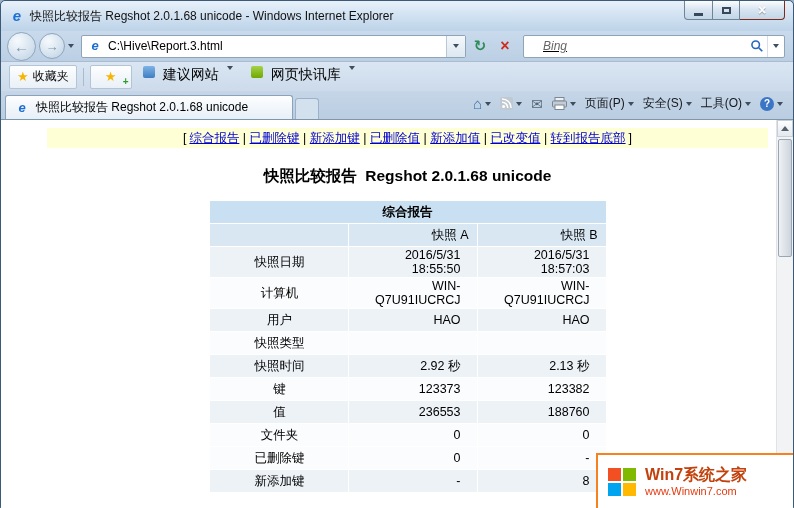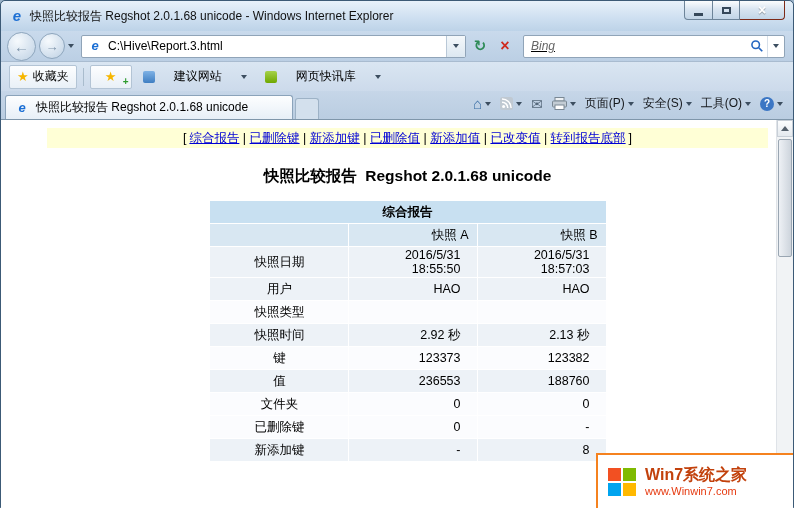--- a/index.html
+++ b/index.html
@@ -63,39 +63,39 @@
     border-left:1px solid #b9c8d7;background:linear-gradient(#f4f8fb,#dde8f1);
   }
   .mini-tool{
     width:22px;height:22px;display:flex;align-items:center;justify-content:center;
     border-radius:2px;
   }
   .refresh-glyph{color:#2e8b57;font-size:15px;font-weight:bold;}
   .stop-glyph{color:#cf2b1e;font-size:16px;font-weight:bold;line-height:16px;}
   .search{
     width:262px;height:23px;display:flex;align-items:center;box-sizing:border-box;
-    background:#fff;border:1px solid #90a4b8;border-radius:2px;padding-left:7px;margin-left:4px;text-decoration:underline;
+    background:#fff;border:1px solid #90a4b8;border-radius:2px;padding-left:19px;margin-left:4px;text-decoration:underline;
   }
   .search-text{flex:1;color:#666;font-style:italic;font-size:12px;}
   .search-mag{width:20px;display:flex;align-items:center;justify-content:center;}
   .search-drop{width:16px;height:100%;display:flex;align-items:center;justify-content:center;border-left:1px solid #d7e0ea;}
   
   .favbar{
     height:29px;display:flex;align-items:center;gap:4px;padding-left:8px;
     background:linear-gradient(#dae6f2,#ccdaeb);border-top:1px solid #a9bcd0;
   }
   .fav-btn{
     display:flex;align-items:center;gap:4px;height:22px;padding:0 7px;
     border:1px solid #b3c4d5;border-radius:2px;
     background:linear-gradient(#fdfeff,#e9f0f7);font-size:12px;
   }
   .star{color:#f6b600;font-size:13px;line-height:13px;}
   .fav-add{position:relative;width:26px;justify-content:center;}
   .plus{position:absolute;right:2px;bottom:2px;color:#2d9b2d;font-size:10px;font-weight:bold;line-height:9px;}
-  .fav-item{display:flex;align-items:center;gap:19px;height:22px;padding:0 7px;font-size:12px;}
+  .fav-item{display:flex;gap:8px;height:22px;padding:0 7px;font-size:14px;}
   .vsep{width:1px;height:18px;background:#a9bccd;margin:0 2px;}
   .site-icon{width:12px;height:12px;border-radius:2px;background:linear-gradient(#7fb2e5,#3f7ec2);}
   .slice-icon{width:12px;height:12px;border-radius:2px;background:linear-gradient(#a5d24a,#6fa800);}
   
   .tabbar{
     height:28px;display:flex;align-items:flex-end;padding-left:4px;
     background:linear-gradient(#c6d6e8,#bacde1);
   }
   .tab{
     width:288px;height:24px;display:flex;align-items:center;gap:6px;box-sizing:border-box;
@@ -318,20 +318,25 @@
             <td>快照 A</td>
             <td>快照 B</td>
           </tr>
         </thead>
         <tbody>
             <tr class="row-odd">
               <td class="cell-label">快照日期</td>
               <td class="cell-val">2016/5/31 18:55:50</td>
               <td class="cell-val">2016/5/31 18:57:03</td>
             </tr>
+            <tr class="row-even">
+              <td class="cell-label">计算机</td>
+              <td class="cell-val">WIN-Q7U91IUCRCJ</td>
+              <td class="cell-val">WIN-Q7U91IUCRCJ</td>
+            </tr>
             <tr class="row-odd">
               <td class="cell-label">用户</td>
               <td class="cell-val">HAO</td>
               <td class="cell-val">HAO</td>
             </tr>
             <tr class="row-even">
               <td class="cell-label">快照类型</td>
               <td class="cell-val"></td>
               <td class="cell-val"></td>
             </tr>

